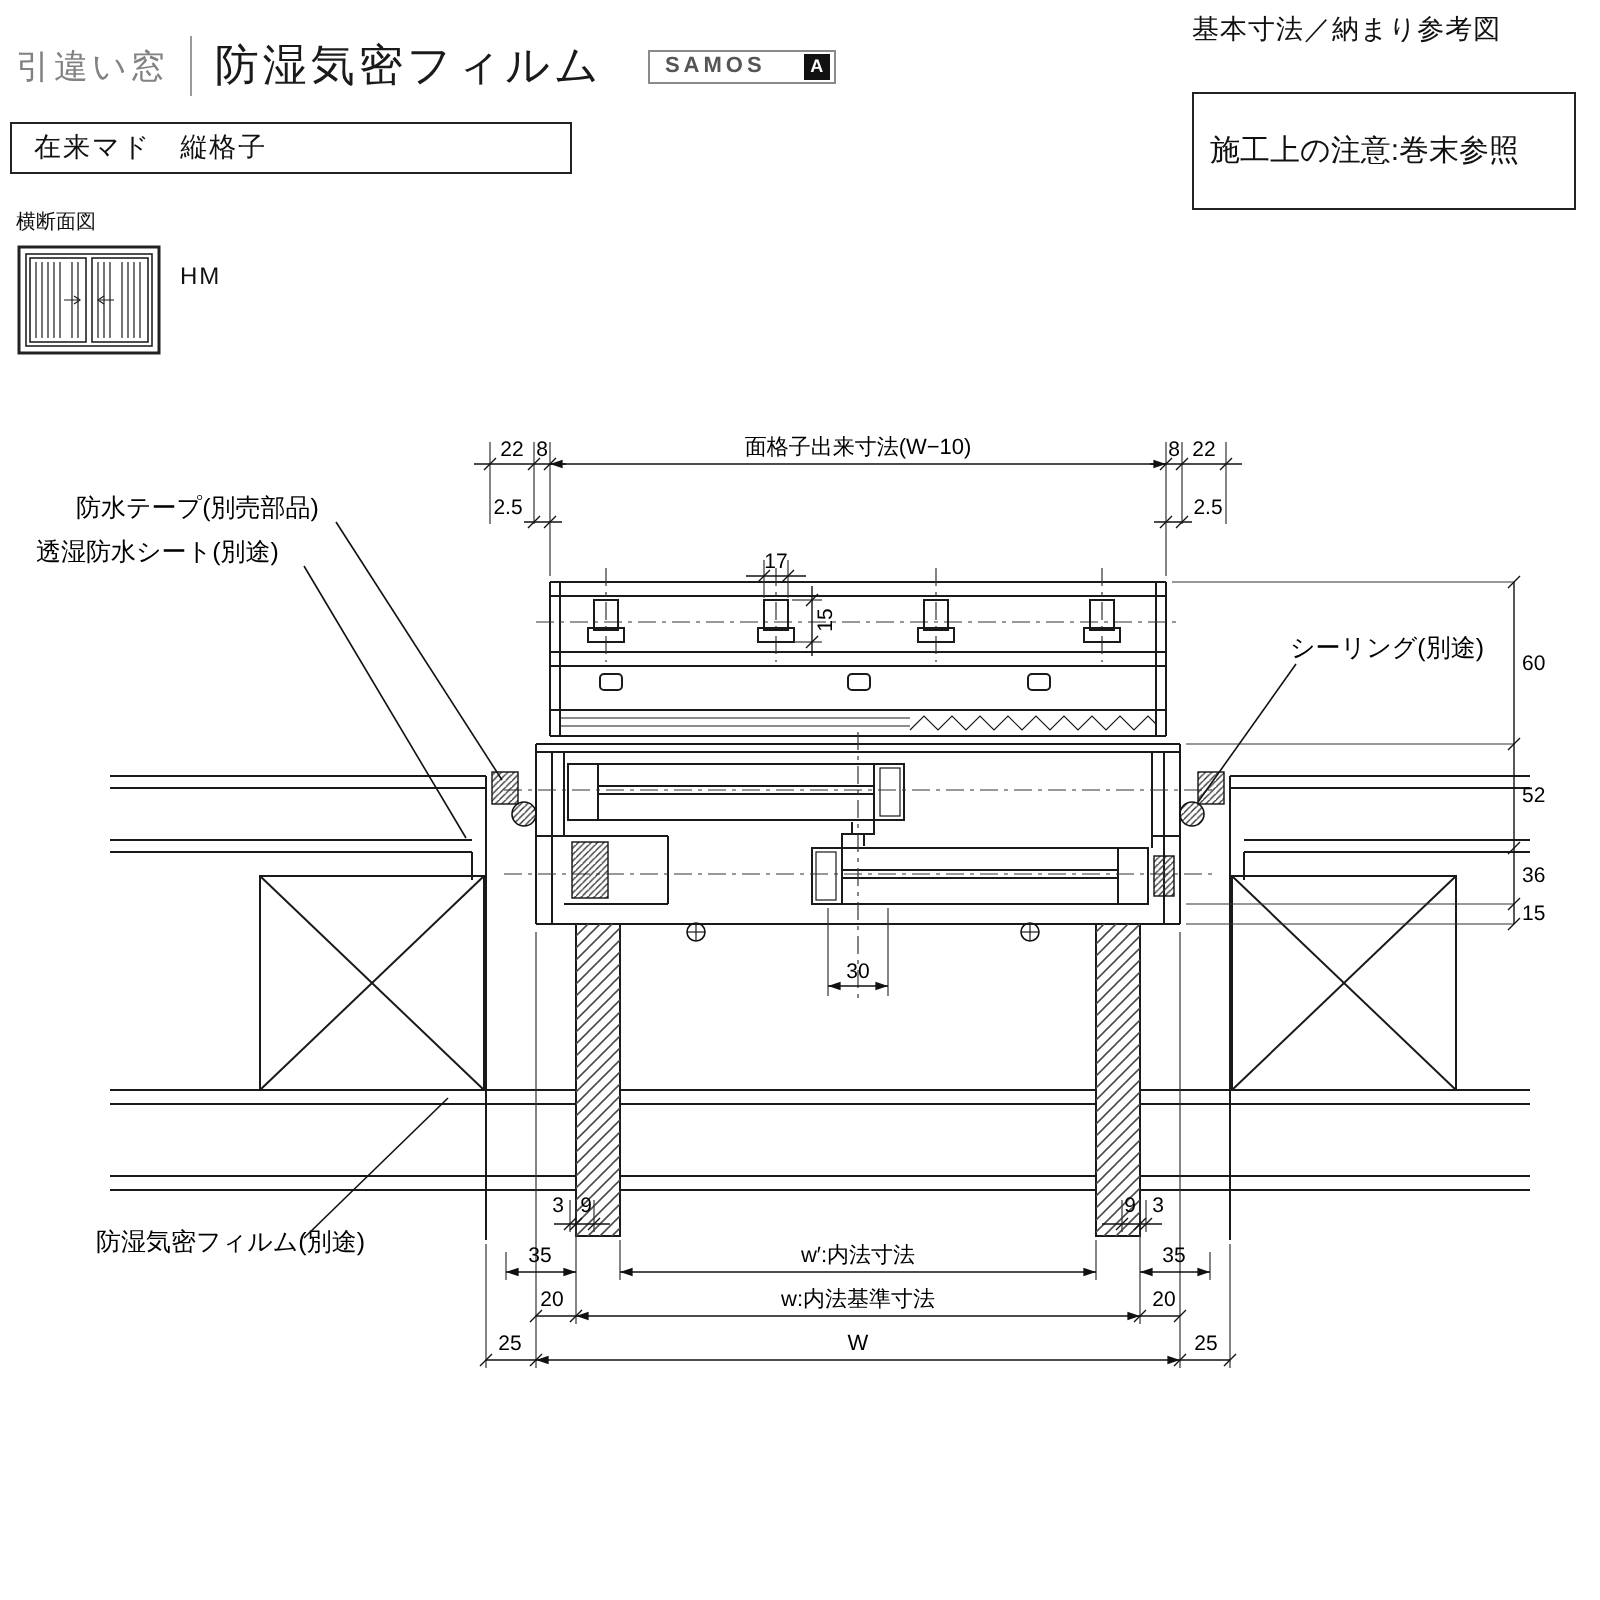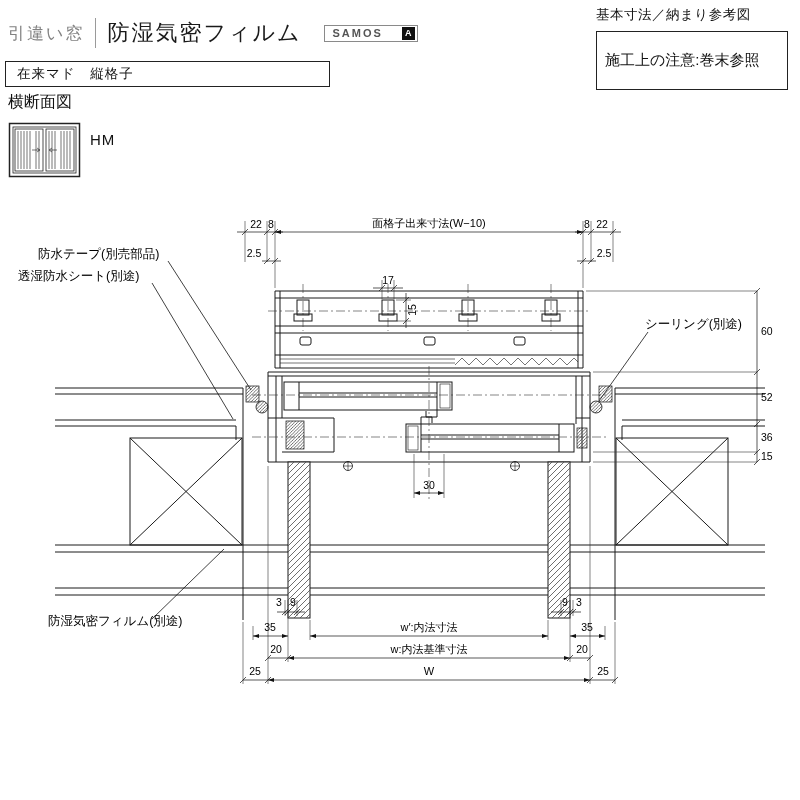--- a/index.html
+++ b/index.html
@@ -7,28 +7,28 @@
   .page { position:relative; width:800px; height:800px; background:#fff; overflow:hidden; }
 
   .hdr-left { position:absolute; left:8px; top:18px; display:flex; align-items:center; gap:11px; }
   .cat { font-size:17px; color:#828282; letter-spacing:2px; white-space:nowrap; }
   .vdiv { width:1px; height:30px; background:#9a9a9a; }
   .ttl { font-size:22px; color:#1a1a1a; letter-spacing:2px; white-space:nowrap; }
   .badge { display:inline-flex; align-items:center; border:1px solid #8a8a8a; padding:1px 2px 1px 7px; gap:19px; margin-left:12px; }
   .badge-brand { font-size:11px; font-weight:bold; color:#555; letter-spacing:2px; }
   .badge-mark { width:13px; height:13px; background:#111; color:#fff; font-size:9px; font-weight:bold; display:flex; align-items:center; justify-content:center; }
 
-  .hdr-right { position:absolute; right:12px; top:6px; width:192px; display:flex; flex-direction:column; gap:7px; }
+  .hdr-right { position:absolute; right:12px; top:6px; width:192px; display:flex; flex-direction:column; gap:22px; }
   .ref-title { font-size:13.5px; letter-spacing:0.5px; }
   .note-box { border:1px solid #222; font-size:15px; padding:19px 8px; width:100%; }
 
-  .sub-box { position:absolute; left:5px; top:61px; width:325px; border:1px solid #222; font-size:13.5px; padding:3px 11px; letter-spacing:1px; }
-  .view-label { position:absolute; left:8px; top:92px; font-size:16px; }
+  .sub-box { position:absolute; left:5px; top:61px; width:281px; border:1px solid #222; font-size:13.5px; padding:3px 11px; letter-spacing:1px; }
+  .view-label { position:absolute; left:8px; top:104px; font-size:10px; }
   .type-icon { position:absolute; left:8px; top:122px; }
-  .model-code { position:absolute; left:90px; top:131px; font-size:15px; letter-spacing:1px; }
+  .model-code { position:absolute; left:90px; top:131px; font-size:12px; letter-spacing:1px; }
 
   .drawing { position:absolute; left:0; top:0; width:800px; height:800px; }
   svg text { font-family:"Liberation Sans","DejaVu Sans",sans-serif; fill:#000; }
   .dim    { font-size:10.5px; text-anchor:middle; }
   .dimlab { font-size:11px;  text-anchor:middle; }
   .callout{ font-size:12.5px; }
   .ln   { stroke:#1a1a1a; stroke-width:1;   fill:none; }
   .thin { stroke:#1a1a1a; stroke-width:0.6; fill:none; }
   .ext  { stroke:#333;    stroke-width:0.6; fill:none; }
   .dl   { stroke:#111;    stroke-width:0.7; fill:none; }

